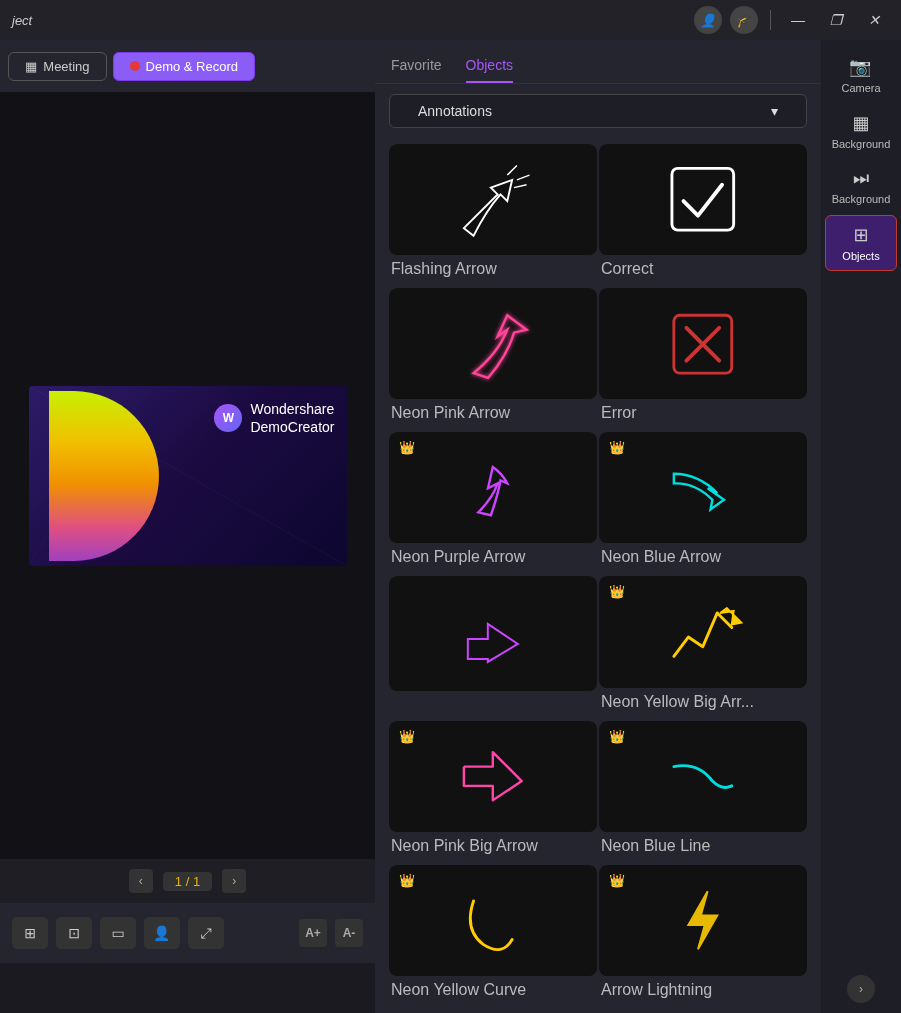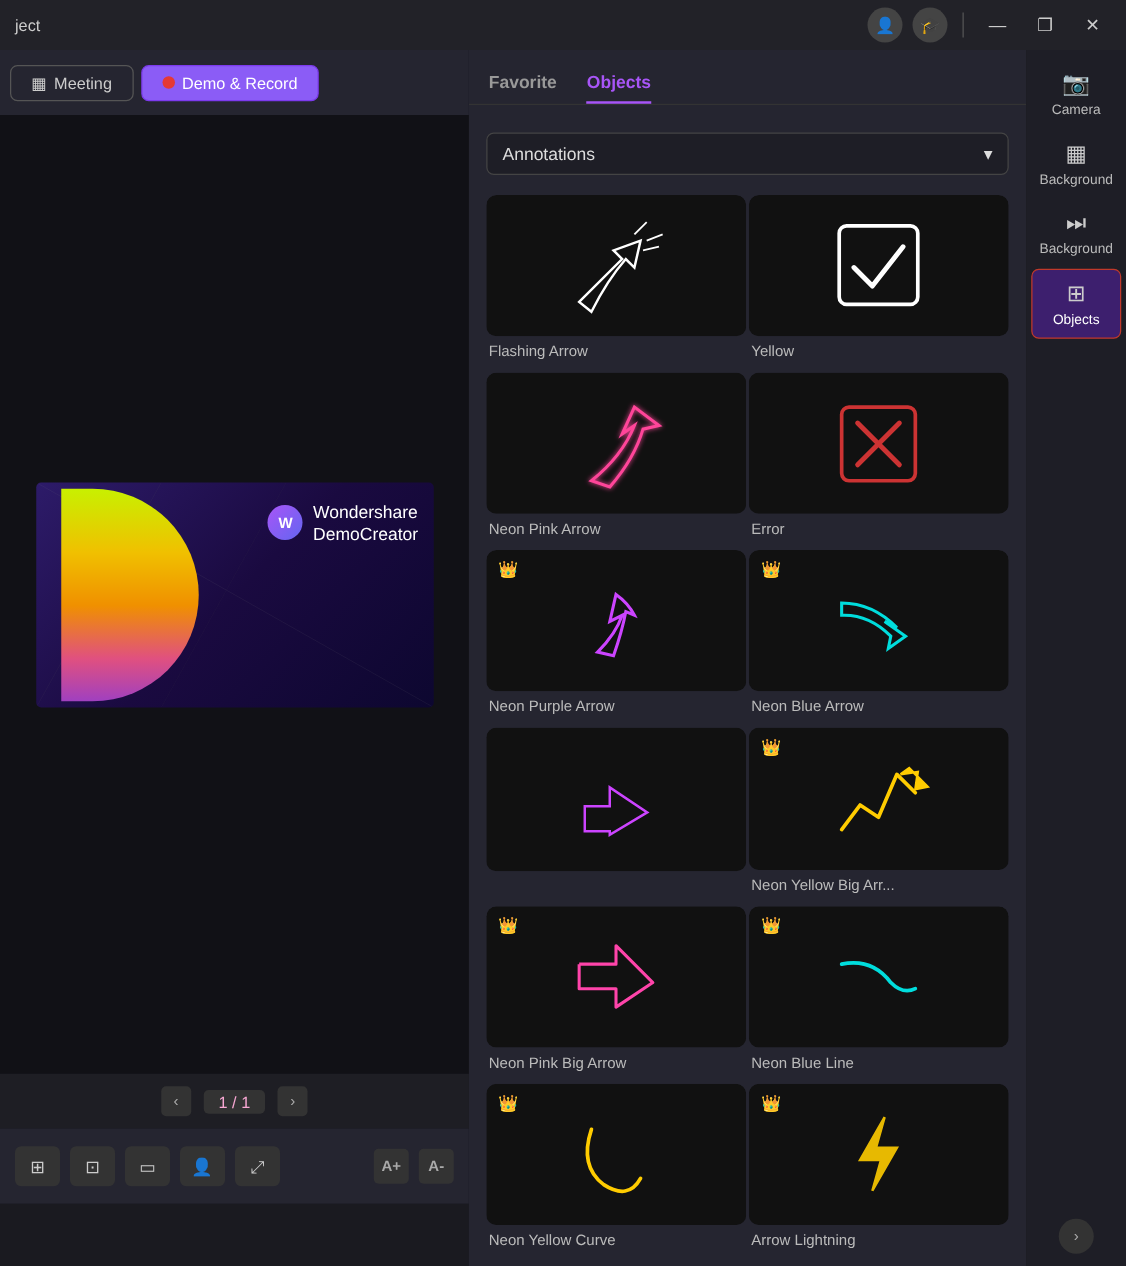--- a/index.html
+++ b/index.html
@@ -15,20 +15,21 @@
     }
 
     
     .title-bar {
       display: flex;
       align-items: center;
       justify-content: space-between;
       background: #222228;
       height: 40px;
       padding: 0 12px;
+      font-style: italic;
     }
     .title-bar-left {
       font-size: 13px;
       color: #ccc;
     }
     .title-bar-right {
       display: flex;
       align-items: center;
       gap: 8px;
     }
@@ -160,21 +161,21 @@
     }
     .page-btn {
       width: 24px; height: 24px;
       border-radius: 4px;
       background: #333;
       display: flex; align-items: center; justify-content: center;
       cursor: pointer; font-size: 12px; color: #aaa;
     }
     .page-info {
       font-size: 13px;
-      color: #f9a8d4;
+      color: #eab308;
       background: #333;
       padding: 2px 12px;
       border-radius: 4px;
     }
 
     
     .bottom-toolbar {
       height: 60px;
       background: #252530;
       display: flex;
@@ -231,43 +232,41 @@
       padding: 0 16px;
       border-bottom: 1px solid #333;
       gap: 24px;
     }
     .tab {
       font-size: 14px;
       color: #999;
       padding-bottom: 8px;
       cursor: pointer;
       border-bottom: 2px solid transparent;
-      font-weight: bold;
     }
     .tab.active {
       color: #a855f7;
       border-bottom: 2px solid #a855f7;
     }
 
     
     .dropdown-row {
       padding: 10px 14px;
     }
     .dropdown {
       display: flex;
       align-items: center;
       justify-content: space-between;
       background: #1e1e26;
       border: 1px solid #444;
       border-radius: 6px;
-      padding: 8px 12px;
+      padding: 8px 28px;
       cursor: pointer;
       font-size: 14px;
       color: #ddd;
-      margin-top: 12px;
     }
 
     
     .objects-grid {
       display: grid;
       grid-template-columns: 1fr 1fr;
       gap: 2px;
       padding: 6px 14px;
       overflow-y: auto;
       flex: 1;
@@ -289,21 +288,21 @@
       border-radius: 8px;
       height: 115px;
       display: flex;
       align-items: center;
       justify-content: center;
       position: relative;
       border: 2px solid transparent;
       overflow: hidden;
     }
     .item-label {
-      font-size: 12px;
+      font-size: 16px;
       color: #bbb;
       padding: 5px 2px 8px;
       text-align: left;
     }
     .crown-badge {
       position: absolute;
       top: 6px;
       left: 8px;
       font-size: 13px;
     }
@@ -451,21 +450,21 @@
           <div class="item-label">Flashing Arrow</div>
         </div>
 
         <div class="grid-item">
           <div class="item-thumb">
             <svg viewBox="0 0 100 100" class="item-svg">
               <rect x="18" y="18" width="64" height="64" rx="6" stroke="white" stroke-width="3" fill="none"></rect>
               <polyline points="30,52 45,67 70,35" stroke="white" stroke-width="4" fill="none" stroke-linecap="round" stroke-linejoin="round"></polyline>
             </svg>
           </div>
-          <div class="item-label">Yellow</div>
+          <div class="item-label">Correct</div>
         </div>
 
         <div class="grid-item">
           <div class="item-thumb">
             <svg viewBox="0 0 100 100" class="item-svg">
               <path d="M 30 80 Q 55 60 65 35 L 55 42 L 65 20 L 85 35 L 72 38 Q 65 62 45 85 Z" stroke="#ff4499" stroke-width="2.5" fill="none" filter="url(#pink-glow)"></path>
               <defs>
                 <filter id="pink-glow">
                   <feGaussianBlur stdDeviation="2" result="blur"></feGaussianBlur>
                   <feMerge>

